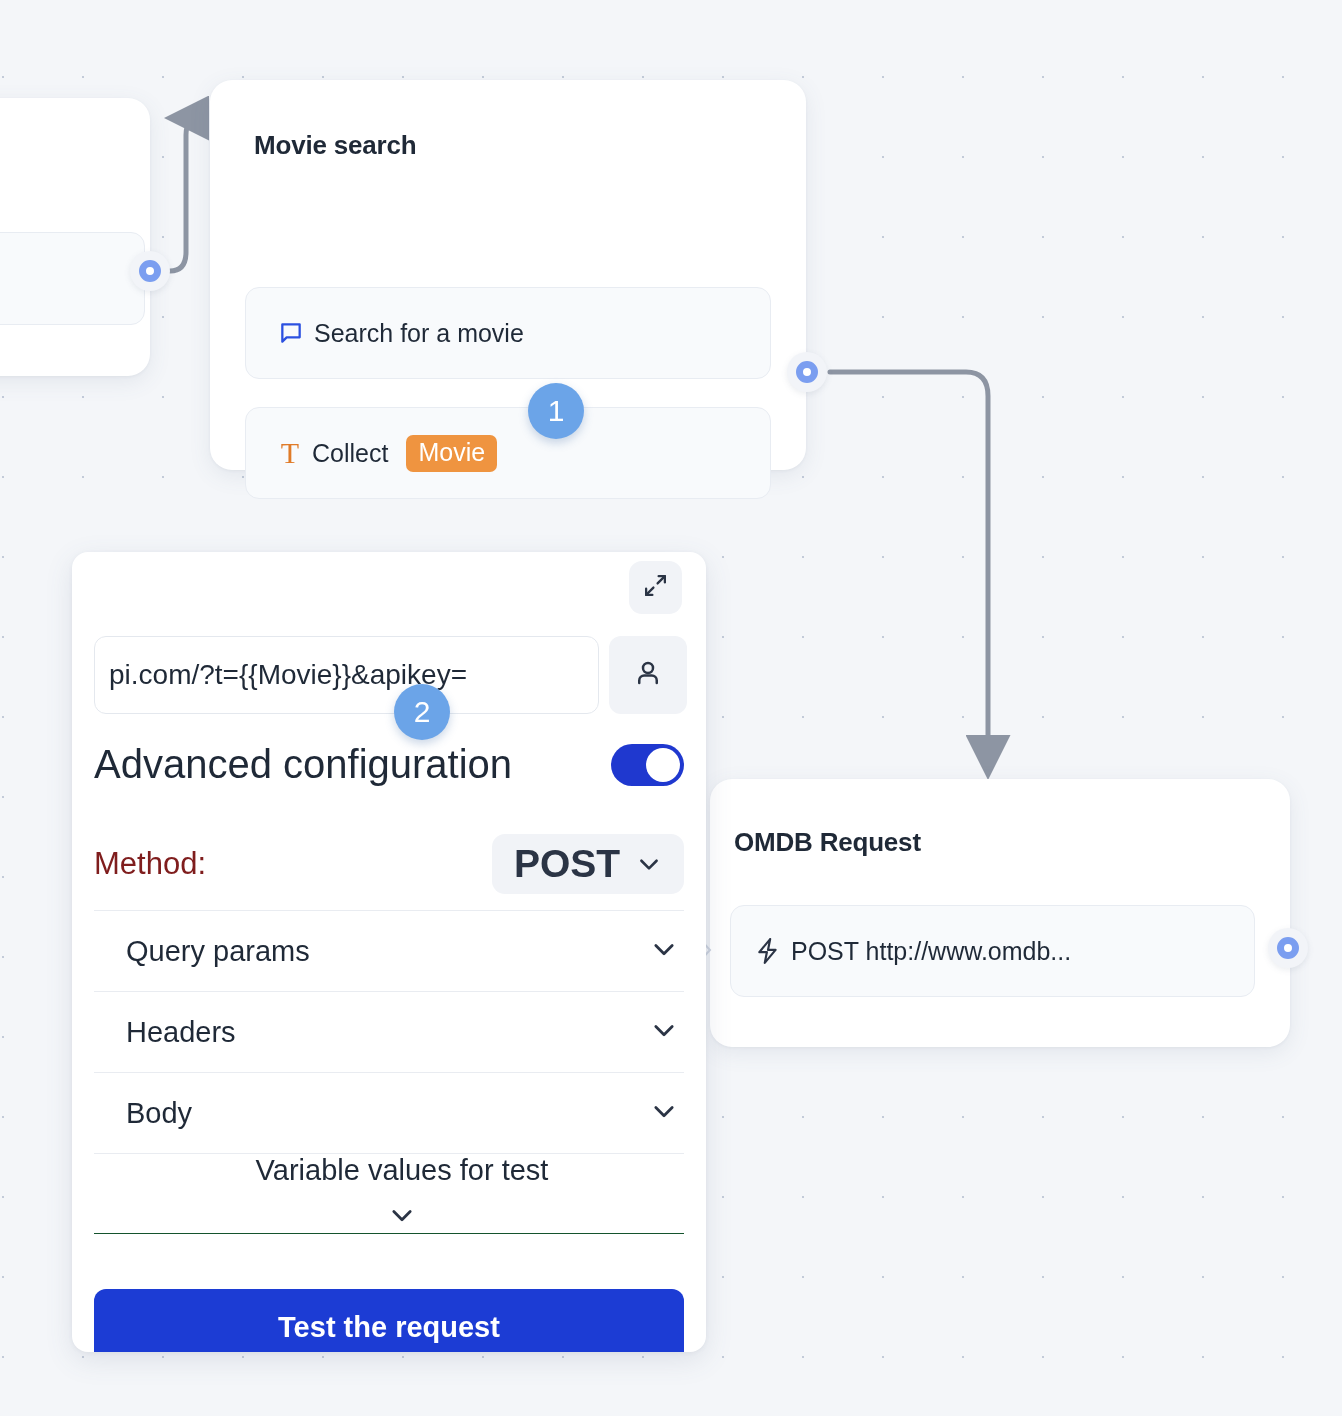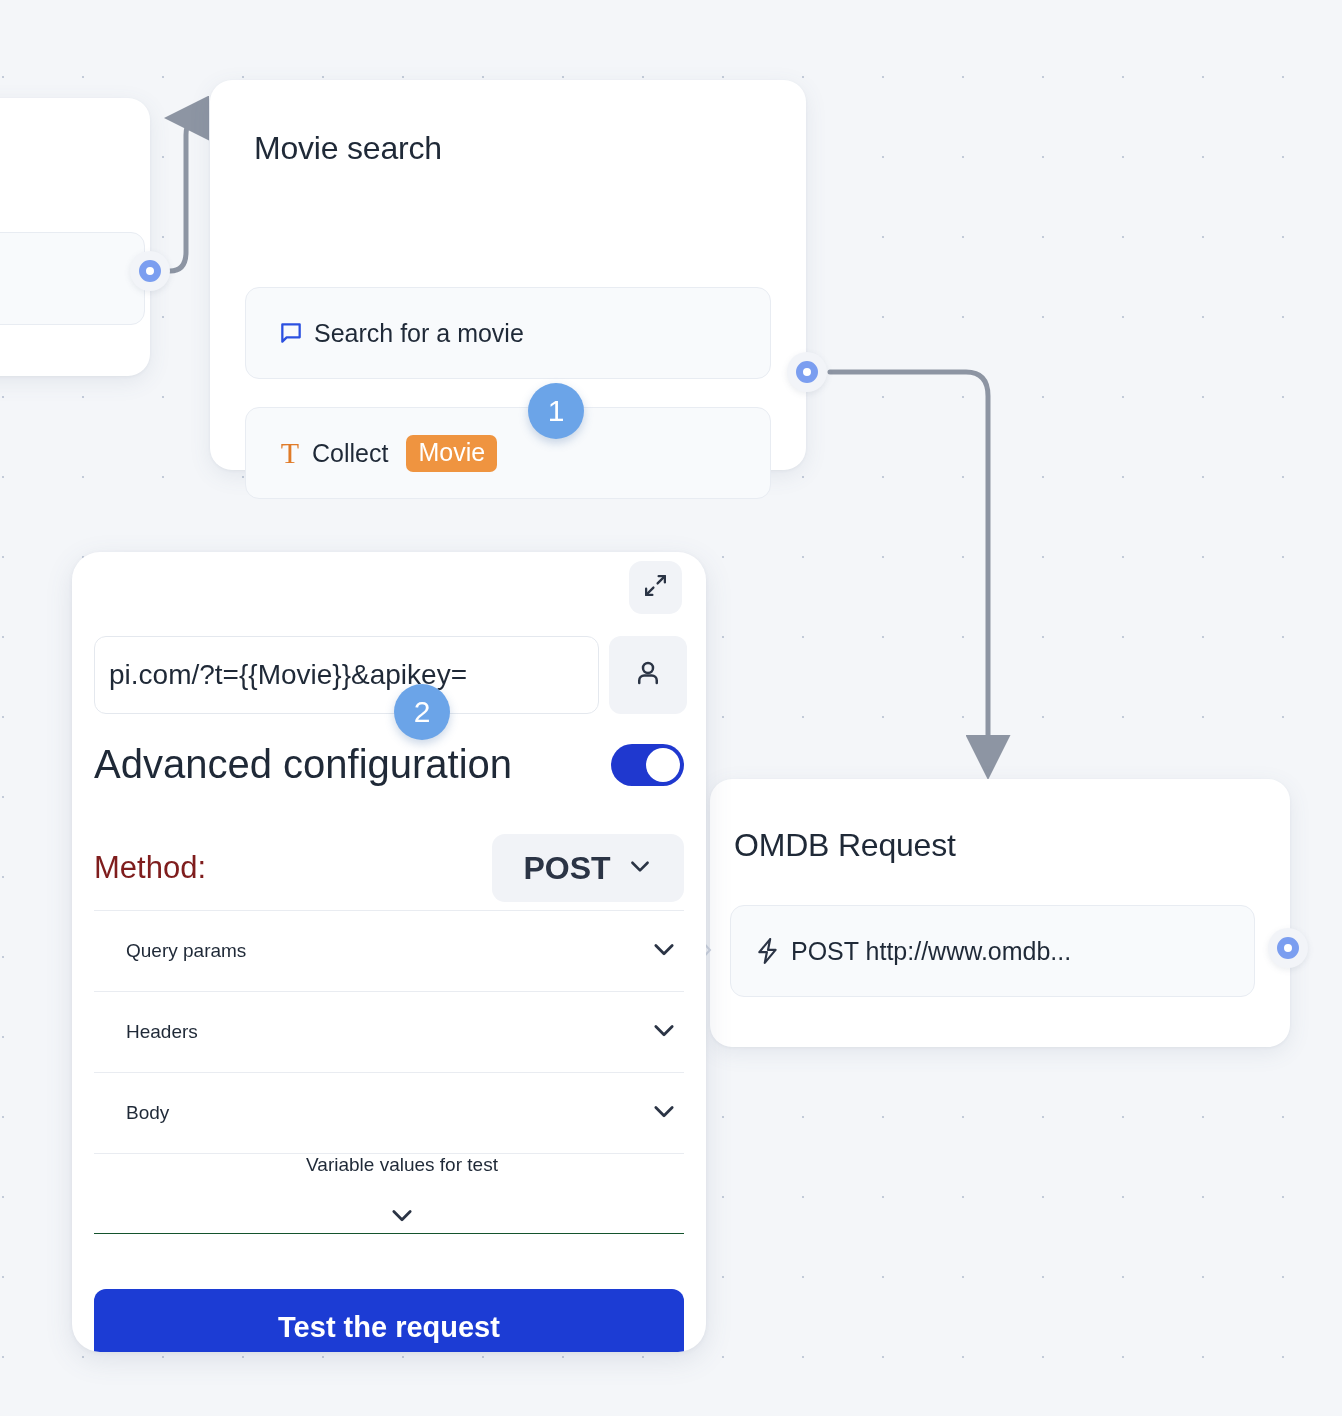--- a/index.html
+++ b/index.html
@@ -26,22 +26,22 @@
   }
 
   
   .node {
     position: absolute;
     background: #ffffff;
     border-radius: 22px;
     box-shadow: 0 6px 22px rgba(80, 95, 125, 0.10), 0 1px 3px rgba(80, 95, 125, 0.07);
   }
   .node-title {
-    font-size: 32px;
-    font-weight: normal;
+    font-size: 26px;
+    font-weight: bold;
     color: #1f2937;
     letter-spacing: -0.2px;
   }
   .node-row {
     display: flex;
     align-items: center;
     background: #f8fafc;
     border: 1px solid #e8ecf2;
     border-radius: 14px;
     box-sizing: border-box;
@@ -175,21 +175,21 @@
   #badge-2 { left: 394px; top: 684px; }
 
   
   #config-panel {
     position: absolute;
     left: 72px;
     top: 552px;
     width: 634px;
     height: 800px;
     background: #ffffff;
-    border-radius: 28px;
+    border-radius: 16px;
     box-shadow: 0 8px 28px rgba(80, 95, 125, 0.13), 0 1px 4px rgba(80,95,125,0.07);
     overflow: hidden;
     z-index: 30;
   }
   .expand-btn {
     position: absolute;
     right: 24px;
     top: 9px;
     width: 53px;
     height: 53px;
@@ -265,48 +265,48 @@
     top: 282px;
     width: 590px;
     display: flex;
     align-items: center;
     justify-content: space-between;
   }
   .method-label { font-size: 31px; color: #7f1d1d; }
   .method-select {
     background: #f1f3f7;
     border-radius: 13px;
-    height: 68px;
+    height: 60px;
     min-width: 192px;
     display: flex;
     align-items: center;
     justify-content: center;
     gap: 16px;
-    font-size: 32px;
+    font-size: 39px;
     font-weight: bold;
     color: #2b3445;
   }
 
   .accordions {
     position: absolute;
     left: 22px;
     top: 358px;
     width: 590px;
   }
   .acc-item {
     height: 81px;
     border-top: 1px solid #e9ecf1;
     display: flex;
     align-items: center;
     justify-content: space-between;
     padding: 0 6px 0 32px;
     box-sizing: border-box;
   }
   .acc-item:last-child { border-bottom: 1px solid #14532d; flex-direction: column; }
-  .acc-label { font-size: 19px; color: #1f2937; }
+  .acc-label { font-size: 29px; color: #1f2937; }
 
   .test-btn {
     position: absolute;
     left: 22px;
     top: 737px;
     width: 590px;
     height: 77px;
     background: #1c3cd4;
     border: none;
     border-radius: 12px;

